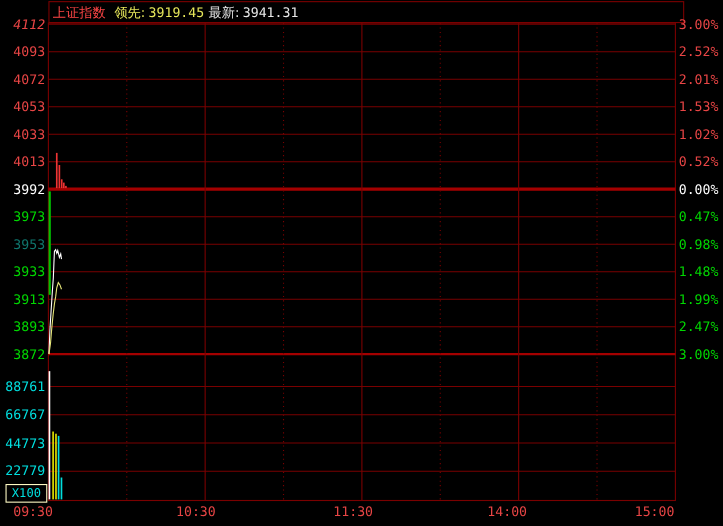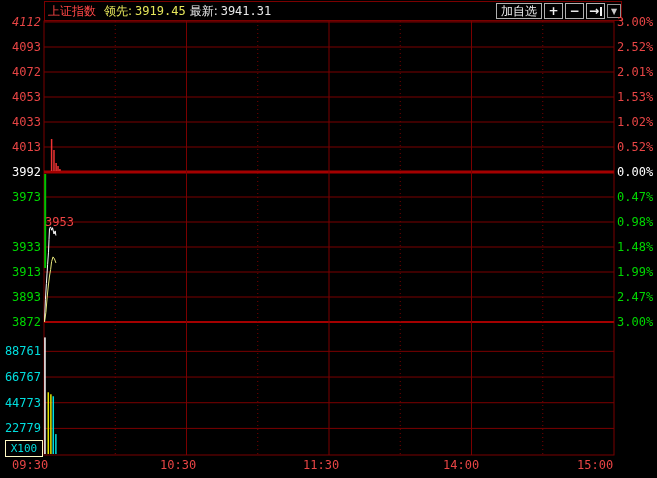--- a/index.html
+++ b/index.html
@@ -76,48 +76,32 @@
       <polyline points="44.5,321.7 45.4,299.8 46.4,283.5 47.6,264.7 48.5,252.2 49.0,239.6 49.5,228.4 50.6,226.9 51.6,230.2 52.5,227.7 54.0,234.0 55.2,230.9 55.9,235.5" fill="none" stroke="#ffffff" stroke-width="1"></polyline>
       <polyline points="44.5,321.9 45.9,312.3 47.1,297.9 48.3,286.0 49.5,276.0 50.6,269.7 51.6,261.6 53.0,256.9 54.5,259.0 55.9,262.9" fill="none" stroke="#e6e67a" stroke-width="1"></polyline>
     </svg>
 
   <div id="header">
     <span id="title">上证指数</span>
     <span class="hv-label lead">领先:</span>
     <span class="hv-val lead">3919.45</span>
     <span class="hv-label latest">最新:</span>
     <span class="hv-val latest">3941.31</span>
-    <div id="btns">
-      <div class="btn">加自选</div>
-      <div class="btn sq">
-          <span>+</span>
-        </div>
-      <div class="btn sq">
-          <span>−</span>
-        </div>
-      <div class="btn sq">
-          <span>→</span>
-          <span class="skipbar"></span>
-        </div>
-      <div class="btn dd">
-          <span>▼</span>
-        </div>
-    </div>
   </div>
 
   <div id="labels">
       <span class="axlab lleft" style="color: rgb(232, 69, 69); top: 15px; font-style: italic;">4112</span>
       <span class="axlab lleft" style="color: rgb(232, 69, 69); top: 40px;">4093</span>
       <span class="axlab lleft" style="color: rgb(232, 69, 69); top: 65px;">4072</span>
       <span class="axlab lleft" style="color: rgb(232, 69, 69); top: 90px;">4053</span>
       <span class="axlab lleft" style="color: rgb(232, 69, 69); top: 115px;">4033</span>
       <span class="axlab lleft" style="color: rgb(232, 69, 69); top: 140px;">4013</span>
       <span class="axlab lleft" style="color: rgb(255, 255, 255); top: 165px;">3992</span>
       <span class="axlab lleft" style="color: rgb(0, 215, 0); top: 190px;">3973</span>
-      <span class="axlab lleft" style="color: #ef4444; top: 215px; margin-left: 33px;">3953</span>
+      <span class="axlab lleft" style="color: #0f766e; top: 215px;">3953</span>
       <span class="axlab lleft" style="color: rgb(0, 215, 0); top: 240px;">3933</span>
       <span class="axlab lleft" style="color: rgb(0, 215, 0); top: 265px;">3913</span>
       <span class="axlab lleft" style="color: rgb(0, 215, 0); top: 290px;">3893</span>
       <span class="axlab lleft" style="color: rgb(0, 215, 0); top: 315px;">3872</span>
       <span class="axlab rright" style="color: rgb(232, 69, 69); top: 15px;">3.00%</span>
       <span class="axlab rright" style="color: rgb(232, 69, 69); top: 40px;">2.52%</span>
       <span class="axlab rright" style="color: rgb(232, 69, 69); top: 65px;">2.01%</span>
       <span class="axlab rright" style="color: rgb(232, 69, 69); top: 90px;">1.53%</span>
       <span class="axlab rright" style="color: rgb(232, 69, 69); top: 115px;">1.02%</span>
       <span class="axlab rright" style="color: rgb(232, 69, 69); top: 140px;">0.52%</span>

